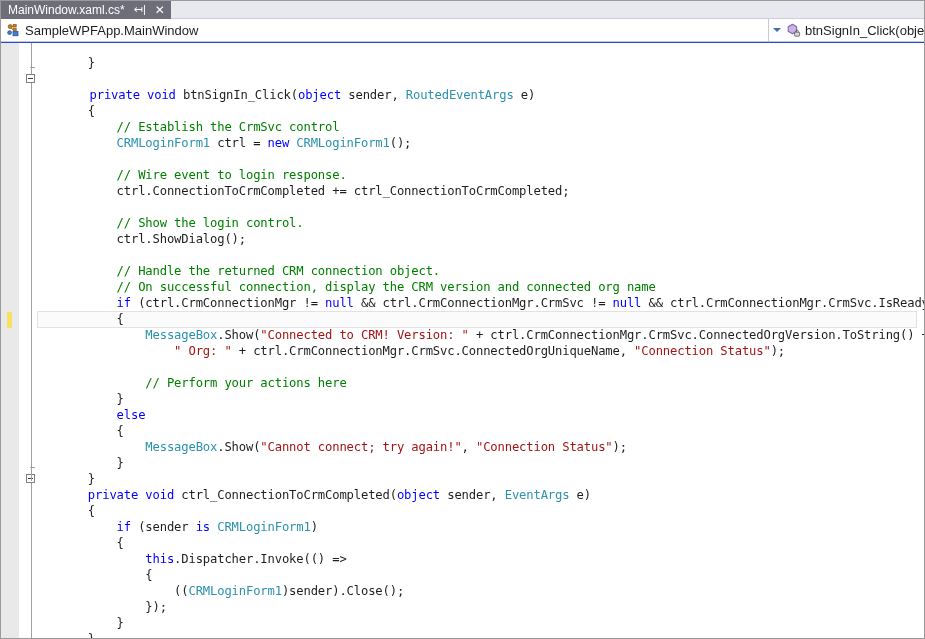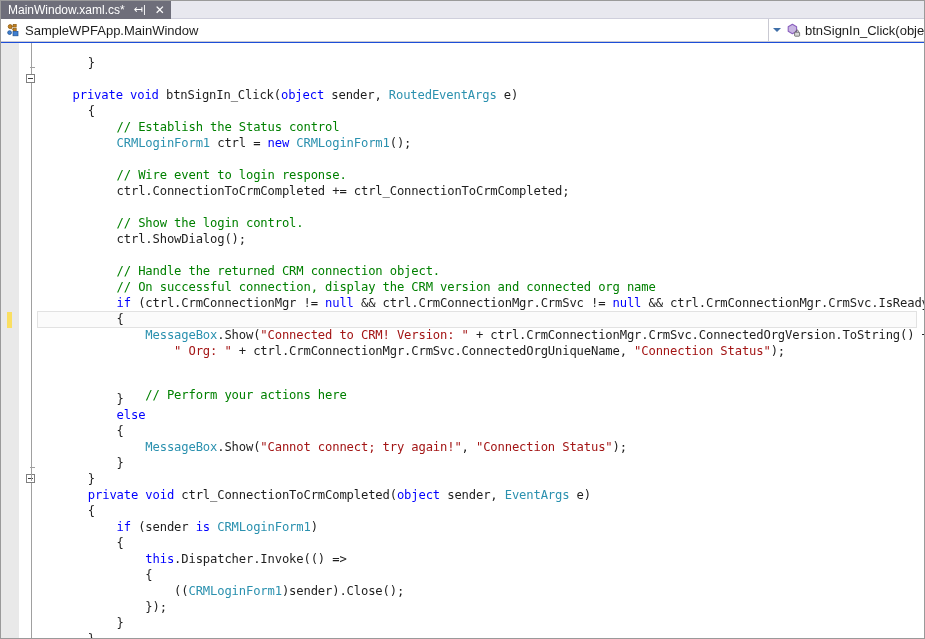--- a/index.html
+++ b/index.html
@@ -259,39 +259,39 @@
         <div class="fold-line" style="left: 11.5px; top: 40px; height: 398px;"></div>
         <div class="fold-tick" style="left: 11px; top: 424px;"></div>
         <div class="fold-line" style="left: 11.5px; top: 440px; height: 178px;"></div>
       </div>
     <div class="code-layer">
 
     <div class="current-line-hl" style="top: 268px;"></div>
         <div class="code-line" style="top: -4px; left: 29.36px;"></div>
         <div class="code-line" style="top: 12px; left: 29.36px;"><span class="pln">        }</span></div>
         <div class="code-line" style="top: 28px; left: 29.36px;"></div>
-        <div class="code-line" style="top: 44px; left: 14px;"><span class="pln">        </span><span class="kw">private</span><span class="pln"> </span><span class="kw">void</span><span class="pln"> btnSignIn_Click(</span><span class="kw">object</span><span class="pln"> sender, </span><span class="typ">RoutedEventArgs</span><span class="pln"> e)</span></div>
+        <div class="code-line" style="top: 44px; left: 31px;"><span class="pln">        </span><span class="kw">private</span><span class="pln"> </span><span class="kw">void</span><span class="pln"> btnSignIn_Click(</span><span class="kw">object</span><span class="pln"> sender, </span><span class="typ">RoutedEventArgs</span><span class="pln"> e)</span></div>
         <div class="code-line" style="top: 60px; left: 29.36px;"><span class="pln">        {</span></div>
-        <div class="code-line" style="top: 76px; left: 29.36px;"><span class="pln">            </span><span class="cmt">// Establish the Status control</span></div>
+        <div class="code-line" style="top: 76px; left: 29.36px;"><span class="pln">            </span><span class="cmt">// Establish the CrmSvc control</span></div>
         <div class="code-line" style="top: 92px; left: 29.36px;"><span class="pln">            </span><span class="typ">CRMLoginForm1</span><span class="pln"> ctrl = </span><span class="kw">new</span><span class="pln"> </span><span class="typ">CRMLoginForm1</span><span class="pln">();</span></div>
         <div class="code-line" style="top: 108px; left: 29.36px;"></div>
         <div class="code-line" style="top: 140px; left: 29.36px;"><span class="pln">            ctrl.ConnectionToCrmCompleted += ctrl_ConnectionToCrmCompleted;</span></div>
         <div class="code-line" style="top: 124px; left: 29.36px;"><span class="pln">            </span><span class="cmt">// Wire event to login response.</span></div>
         <div class="code-line" style="top: 156px; left: 29.36px;"></div>
         <div class="code-line" style="top: 172px; left: 29.36px;"><span class="pln">            </span><span class="cmt">// Show the login control.</span></div>
         <div class="code-line" style="top: 188px; left: 29.36px;"><span class="pln">            ctrl.ShowDialog();</span></div>
         <div class="code-line" style="top: 204px; left: 29.36px;"></div>
         <div class="code-line" style="top: 220px; left: 29.36px;"><span class="pln">            </span><span class="cmt">// Handle the returned CRM connection object.</span></div>
         <div class="code-line" style="top: 236px; left: 29.36px;"><span class="pln">            </span><span class="cmt">// On successful connection, display the CRM version and connected org name</span></div>
         <div class="code-line" style="top: 252px; left: 29.36px;"><span class="pln">            </span><span class="kw">if</span><span class="pln"> (ctrl.CrmConnectionMgr != </span><span class="kw">null</span><span class="pln"> &amp;&amp; ctrl.CrmConnectionMgr.CrmSvc != </span><span class="kw">null</span><span class="pln"> &amp;&amp; ctrl.CrmConnectionMgr.CrmSvc.IsReady)</span></div>
         <div class="code-line" style="top: 268px; left: 29.36px;"><span class="pln">            {</span></div>
         <div class="code-line" style="top: 284px; left: 29.36px;"><span class="pln">                </span><span class="typ">MessageBox</span><span class="pln">.Show(</span><span class="str">"Connected to CRM! Version: "</span><span class="pln"> + ctrl.CrmConnectionMgr.CrmSvc.ConnectedOrgVersion.ToString() +</span></div>
         <div class="code-line" style="top: 300px; left: 29.36px;"><span class="pln">                    </span><span class="str">" Org: "</span><span class="pln"> + ctrl.CrmConnectionMgr.CrmSvc.ConnectedOrgUniqueName, </span><span class="str">"Connection Status"</span><span class="pln">);</span></div>
         <div class="code-line" style="top: 316px; left: 29.36px;"></div>
-        <div class="code-line" style="top: 332px; left: 29.36px; margin-top: 12px;"><span class="pln">                </span><span class="cmt">// Perform your actions here</span></div>
+        <div class="code-line" style="top: 332px; left: 29.36px;"><span class="pln">                </span><span class="cmt">// Perform your actions here</span></div>
         <div class="code-line" style="top: 348px; left: 29.36px;"><span class="pln">            }</span></div>
         <div class="code-line" style="top: 364px; left: 29.36px;"><span class="pln">            </span><span class="kw">else</span></div>
         <div class="code-line" style="top: 380px; left: 29.36px;"><span class="pln">            {</span></div>
         <div class="code-line" style="top: 396px; left: 29.36px;"><span class="pln">                </span><span class="typ">MessageBox</span><span class="pln">.Show(</span><span class="str">"Cannot connect; try again!"</span><span class="pln">, </span><span class="str">"Connection Status"</span><span class="pln">);</span></div>
         <div class="code-line" style="top: 412px; left: 29.36px;"><span class="pln">            }</span></div>
         <div class="code-line" style="top: 428px; left: 29.36px;"><span class="pln">        }</span></div>
         <div class="code-line" style="top: 444px; left: 29.36px; text-align: right;"><span class="pln">        </span><span class="kw">private</span><span class="pln"> </span><span class="kw">void</span><span class="pln"> ctrl_ConnectionToCrmCompleted(</span><span class="kw">object</span><span class="pln"> sender, </span><span class="typ">EventArgs</span><span class="pln"> e)</span></div>
         <div class="code-line" style="top: 460px; left: 29.36px;"><span class="pln">        {</span></div>
         <div class="code-line" style="top: 476px; left: 29.36px;"><span class="pln">            </span><span class="kw">if</span><span class="pln"> (sender </span><span class="kw">is</span><span class="pln"> </span><span class="typ">CRMLoginForm1</span><span class="pln">)</span></div>
         <div class="code-line" style="top: 492px; left: 29.36px;"><span class="pln">            {</span></div>

